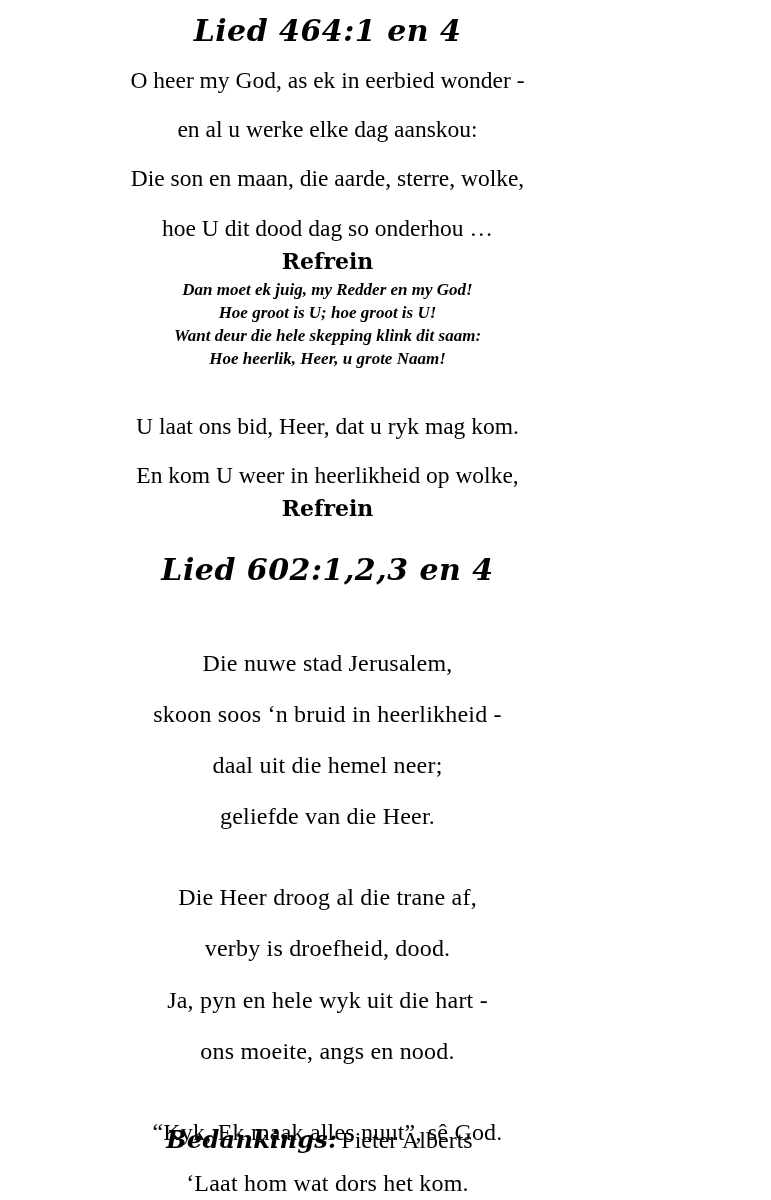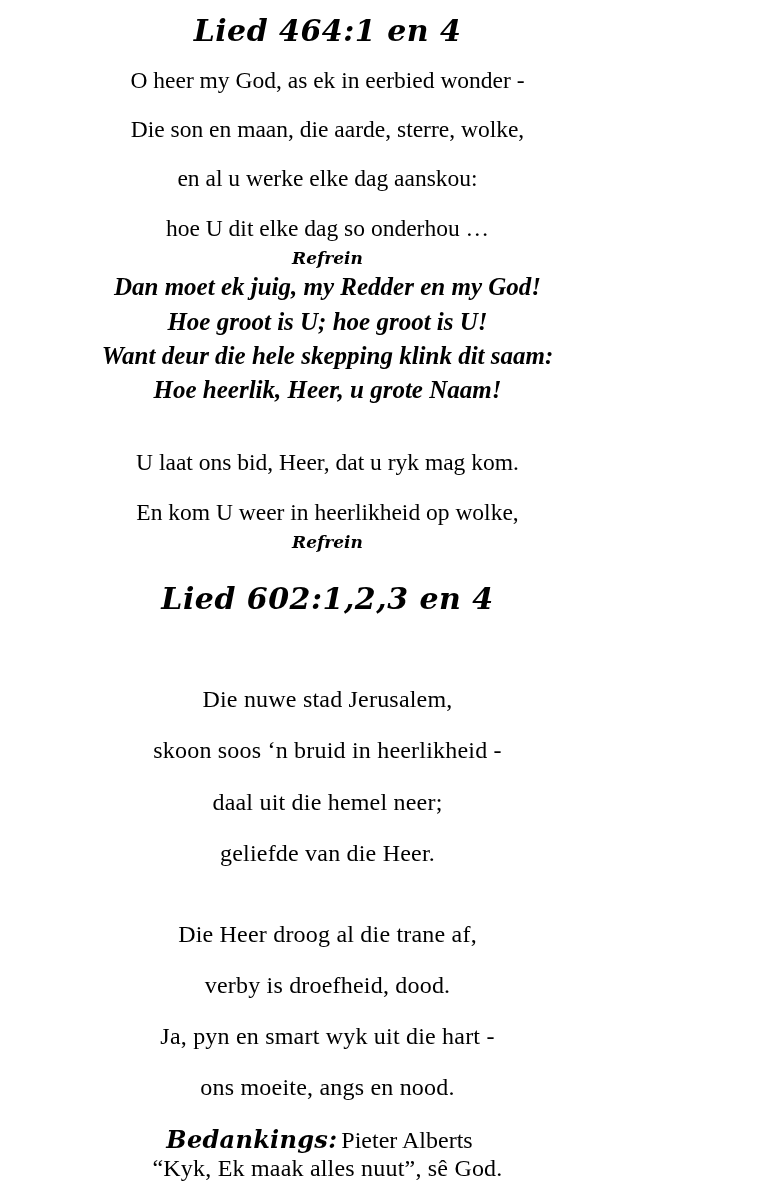--- a/index.html
+++ b/index.html
@@ -26,45 +26,44 @@
     font-family: "DejaVu Serif", serif;
     font-weight: bold;
     font-style: italic;
     font-size: 30px;
     letter-spacing: 0.5px;
     line-height: 1.1;
     margin: 0 0 6px 0;
   }
   .song-title.second {
     margin-top: 28px;
-    margin-bottom: 20px;
+    margin-bottom: 13px;
   }
   .verse {
     font-size: 23.5px;
     line-height: 1.37;
     margin: 0;
   }
   .verse .line {
     display: block;
     white-space: pre;
     margin-top: 17px;
   }
   .refrein-label {
     font-family: "DejaVu Serif", serif;
-    font-style: italic;
     font-weight: bold;
-    font-size: 17px;
+    font-size: 22px;
     line-height: 1.45;
     display: block;
     margin: 2px 0 0 0;
   }
   .chorus {
     font-weight: bold;
     font-style: italic;
-    font-size: 25px;
+    font-size: 17px;
     line-height: 1.37;
     margin: 0;
   }
   .chorus .line {
     display: block;
     white-space: pre;
   }
   .gap-md { height: 22px; }
   .gap-lg { height: 30px; }
   .song2 .verse {
@@ -96,23 +95,23 @@
 </style>
 </head>
 <body>
 
 <div class="page">
 
   <h1 class="song-title">Lied 464:1 en 4</h1>
 
   <div class="verse">
     <span class="line">O heer my God, as ek in eerbied wonder -</span>
+    <span class="line">en al u werke elke dag aanskou:</span>
     <span class="line">Die son en maan, die aarde, sterre, wolke,</span>
-    <span class="line">en al u werke elke dag aanskou:</span>
-    <span class="line">hoe U dit elke dag so onderhou …</span>
+    <span class="line">hoe U dit dood dag so onderhou …</span>
   </div>
 
   <span class="refrein-label">Refrein</span>
 
   <div class="chorus">
     <span class="line">Dan moet ek juig, my Redder en my God!</span>
     <span class="line">Hoe groot is U; hoe groot is U!</span>
     <span class="line">Want deur die hele skepping klink dit saam:</span>
     <span class="line">Hoe heerlik, Heer, u grote Naam!</span>
   </div>
@@ -138,21 +137,21 @@
       <span class="line">skoon soos ‘n bruid in heerlikheid -</span>
       <span class="line">daal uit die hemel neer;</span>
       <span class="line">geliefde van die Heer.</span>
     </div>
 
     <div class="gap-lg"></div>
 
     <div class="verse">
       <span class="line">Die Heer droog al die trane af,</span>
       <span class="line">verby is droefheid, dood.</span>
-      <span class="line">Ja, pyn en smart wyk uit die hart -</span>
+      <span class="line">Ja, pyn en hele wyk uit die hart -</span>
       <span class="line">ons moeite, angs en nood.</span>
     </div>
 
     <div class="gap-lg"></div>
 
     <div class="verse">
       <span class="line">“Kyk, Ek maak alles nuut”, sê God.</span>
       <span class="line">‘Laat hom wat dors het kom.</span>
       <span class="line">Ek is ‘n God vir hom!”</span>
     </div>

